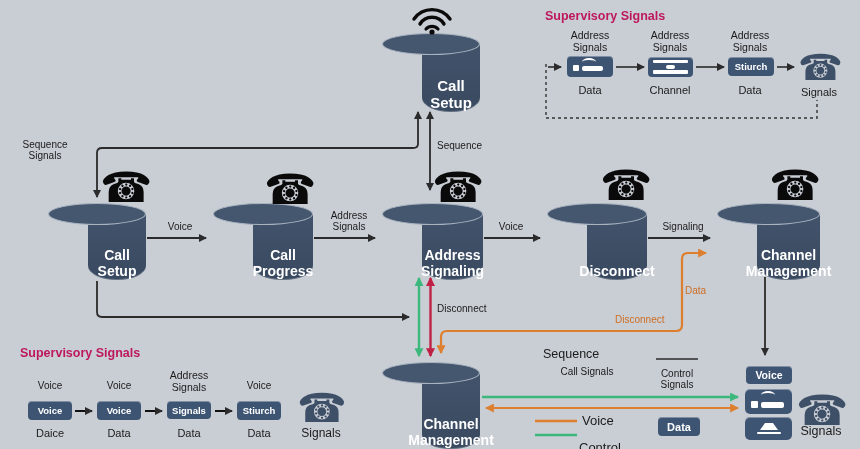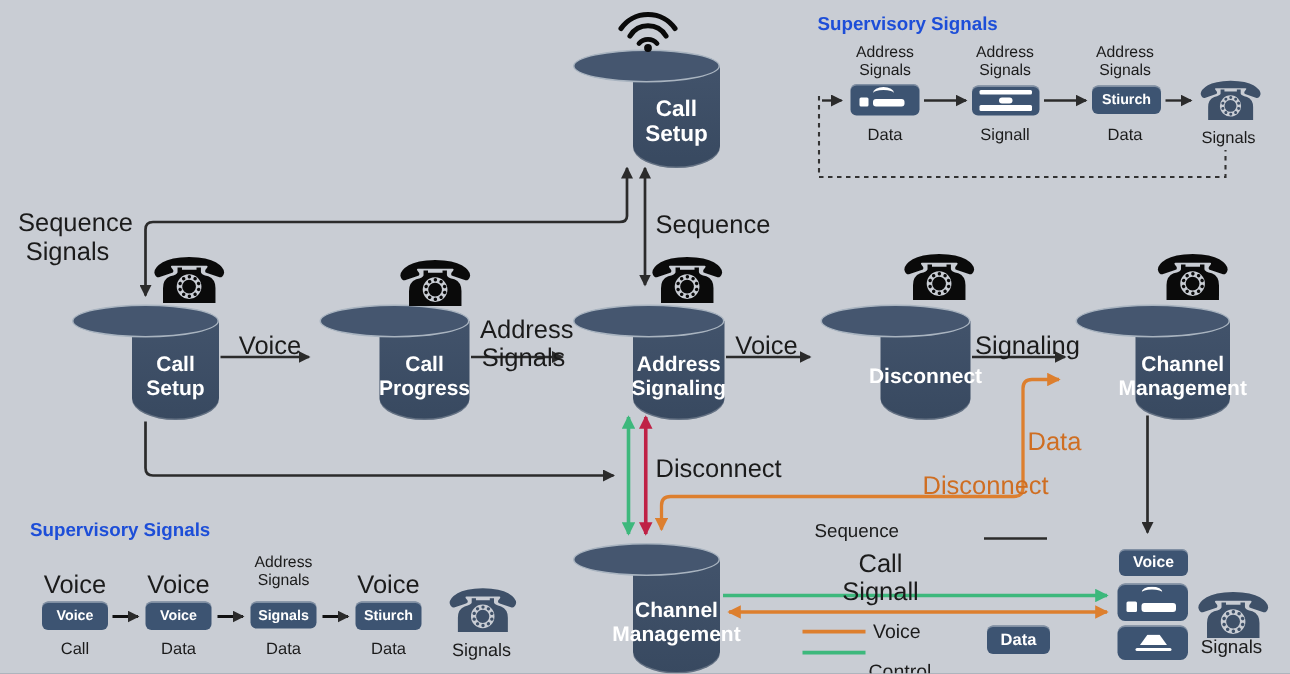--- a/index.html
+++ b/index.html
@@ -10,39 +10,39 @@
     color:#1a1a1a;
   }
   .abs{position:absolute;}
   
   .cyl{position:absolute;z-index:1;}
   .cyl-body{
     position:absolute;left:0;top:11px;right:0;bottom:0;
     background:linear-gradient(#42536b,#384960);
     border-radius:0 0 50% 50% / 0 0 14px 14px;
     box-shadow:inset 0 -1px 0 rgba(255,255,255,.22);
-    display:flex;align-items:center;justify-content:center;text-align:center;margin-left:40px;
+    display:flex;align-items:flex-end;justify-content:center;text-align:center;margin-left:40px;
   }
   .cyl-top{
     position:absolute;left:0;top:0;width:100%;height:22px;border-radius:50%;
     background:#45566f;border:1px solid #a9b4c0;box-sizing:border-box;z-index:2;
   }
   .cyl-label{color:#fff;font-weight:bold;font-size:14px;line-height:1.13;max-width:86px;z-index:3;position:relative;padding-top:7px;}
   .cyl-label.big{font-size:15px;max-width:92px;}
   
   .nbox{
     position:absolute;background:#3d5472;border-radius:4px;color:#fff;
     display:flex;align-items:center;justify-content:center;
     font-size:9.5px;font-weight:bold;z-index:3;
     box-shadow:inset 0 1px 0 rgba(255,255,255,.35);
   }
   
-  .lbl{position:absolute;font-size:17px;line-height:1.12;z-index:4;color:#1b1b1b;}
+  .lbl{position:absolute;font-size:10px;line-height:1.12;z-index:4;color:#1b1b1b;}
   .ctr{text-align:center;}
-  .ttl{font-size:12.5px;font-weight:bold;color:#1d4ed8;}
+  .ttl{font-size:12.5px;font-weight:bold;color:#be185d;}
   .orange{color:#cf6e22;}
   .cap{font-size:11px;}
   .leg{font-size:13px;}
   
   .phone{position:absolute;z-index:3;line-height:1;color:#0a0a0a;}
   .phone.navy{color:#3e5068;}
   
   #overlay{position:absolute;left:0;top:0;z-index:2;}
   
   .dev-square{position:absolute;background:#fff;border-radius:1px;}
@@ -190,21 +190,21 @@
     <span class="dev-band" style="left:5px;top:3px;width:35px;height:3px"></span>
     <span class="dev-bar" style="left:18px;top:8px;width:9px;height:4px"></span>
     <span class="dev-band" style="left:5px;top:13px;width:35px;height:4px"></span>
   </div>
   <div class="nbox" style="left:728px;top:57px;width:46px;height:19px">
       <span>Stiurch</span>
     </div>
   <span class="phone navy" style="left:798px;top:50px;font-size:36px">☎</span>
 
   <div class="lbl ctr cap" style="left:561px;top:84px;width:58px">Data</div>
-  <div class="lbl ctr cap" style="left:641px;top:84px;width:58px">Signall</div>
+  <div class="lbl ctr cap" style="left:641px;top:84px;width:58px">Channel</div>
   <div class="lbl ctr cap" style="left:721px;top:84px;width:58px">Data</div>
   <div class="lbl ctr cap" style="left:794px;top:86px;width:50px">Signals</div>
 
   <div class="lbl ttl" style="left:20px;top:346px">Supervisory Signals</div>
   <div class="lbl ctr" style="left:27px;top:380px;width:46px">Voice</div>
   <div class="lbl ctr" style="left:96px;top:380px;width:46px">Voice</div>
   <div class="lbl ctr" style="left:160px;top:370px;width:58px;font-size:10.5px">Address Signals</div>
   <div class="lbl ctr" style="left:236px;top:380px;width:46px">Voice</div>
 
   <div class="nbox" style="left:28px;top:401px;width:44px;height:19px">
@@ -214,28 +214,29 @@
       <span>Voice</span>
     </div>
   <div class="nbox" style="left:167px;top:401px;width:44px;height:18px">
       <span>Signals</span>
     </div>
   <div class="nbox" style="left:237px;top:401px;width:44px;height:19px">
       <span>Stiurch</span>
     </div>
   <span class="phone navy" style="left:297px;top:388px;font-size:40px">☎</span>
 
-  <div class="lbl ctr cap" style="left:27px;top:427px;width:46px">Call</div>
+  <div class="lbl ctr cap" style="left:27px;top:427px;width:46px">Daice</div>
   <div class="lbl ctr cap" style="left:96px;top:427px;width:46px">Data</div>
   <div class="lbl ctr cap" style="left:166px;top:427px;width:46px">Data</div>
   <div class="lbl ctr cap" style="left:236px;top:427px;width:46px">Data</div>
   <div class="lbl ctr cap" style="left:296px;top:427px;width:50px;font-size:12px">Signals</div>
 
   <div class="lbl" style="left:543px;top:347px;font-size:12.5px">Sequence</div>
-  <div class="lbl ctr" style="left:559px;top:366px;width:56px">Call Signall</div>
+  <div class="lbl ctr" style="left:559px;top:366px;width:56px">Call Signals</div>
+  <div class="lbl ctr" style="left:647px;top:368px;width:60px">Control Signals</div>
   <div class="lbl leg" style="left:582px;top:414px">Voice</div>
   <div class="lbl leg" style="left:579px;top:441px">Control</div>
   <div class="nbox" style="left:658px;top:417px;width:42px;height:19px;font-size:11px">
       <span>Data</span>
     </div>
 
   <div class="nbox" style="left:746px;top:366px;width:46px;height:18px;font-size:10.5px">
       <span>Voice</span>
     </div>
   <div class="nbox" style="left:745px;top:389px;width:47px;height:25px;border-radius:5px">

